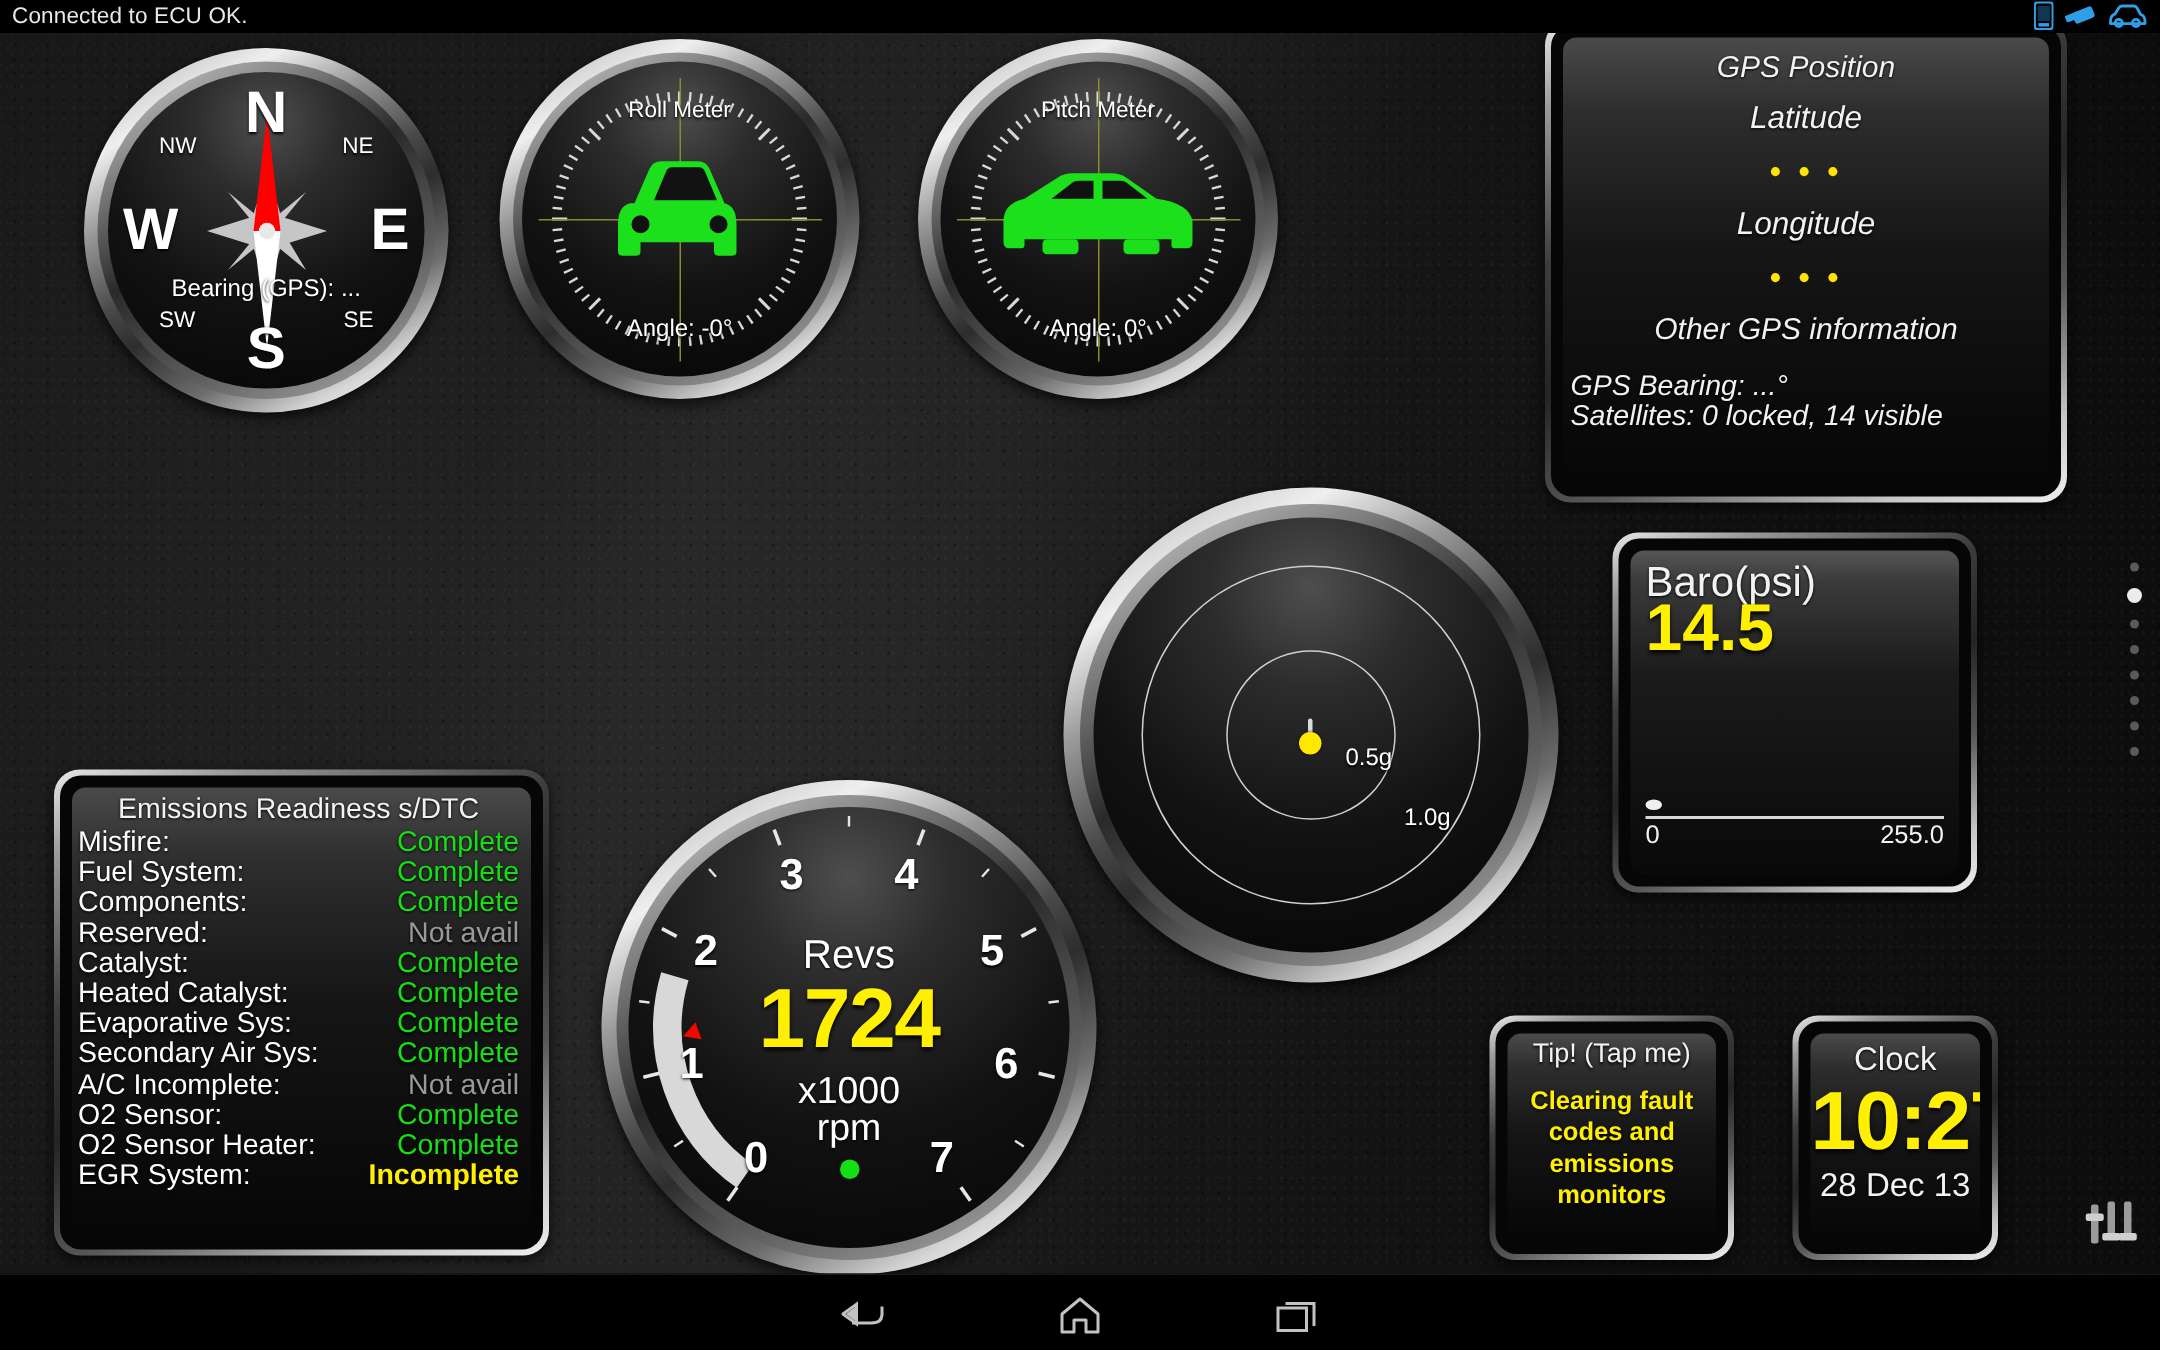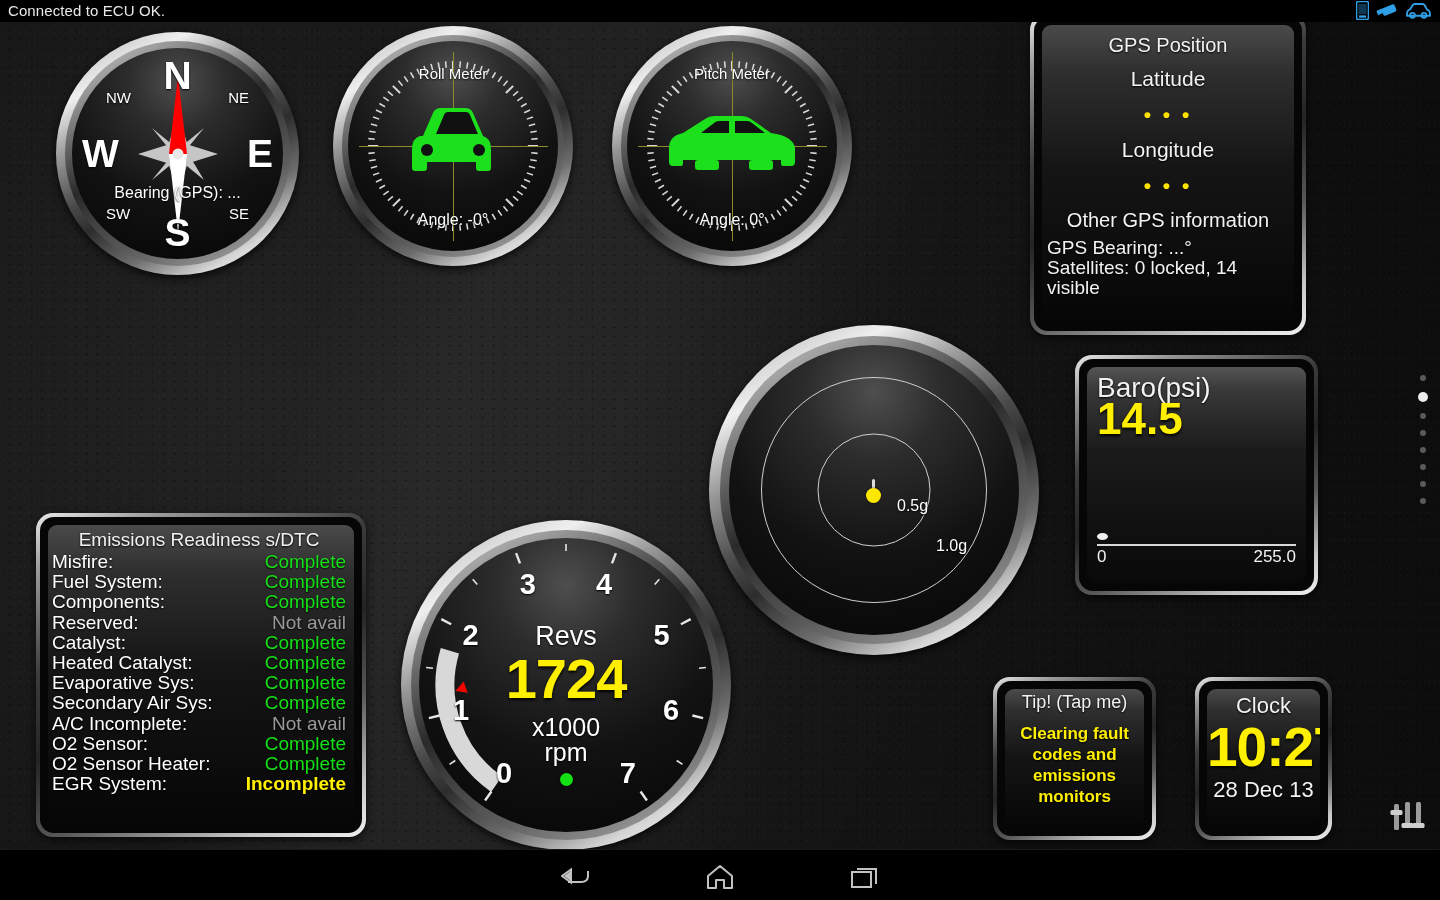--- a/index.html
+++ b/index.html
@@ -167,21 +167,21 @@
     background:#060606;
   }
   .panel .pbody{
     position:absolute; inset:12px; border-radius:9px;
     background:linear-gradient(180deg,#4a4a4a 0%, #2e2e2e 16%, #151515 48%, #060606 100%);
     overflow:hidden;
   }
   .ptitle{ text-align:center; color:#f2f2f2; text-shadow:0 1px 2px #000; }
 
   
-  #gps{ left:1030px; top:13px; width:276px; height:322px; }
+  #gps{ left:1030px; top:13px; width:348px; height:322px;font-style:italic; }
   #gps .pbody{ padding-top:9px; }
   #gps .ttl{ font-size:20px; }
   #gps .sub{ text-align:center; font-size:21px; color:#f2f2f2; text-shadow:0 1px 2px #000; }
   #gps .dots{ text-align:center; color:#ffe400; font-size:21px; font-weight:bold; letter-spacing:3px; }
   #gps .other{ text-align:center; font-size:20px; color:#f2f2f2; text-shadow:0 1px 2px #000; }
   #gps .line{ font-size:19px; color:#f2f2f2; text-shadow:0 1px 2px #000;
               padding-left:5px; line-height:1.05; }
 
   
   #baro{ left:1075px; top:355px; width:243px; height:240px; }
@@ -535,21 +535,21 @@
 
   <div class="panel" id="gps">
     <div class="pin"></div>
     <div class="pbody">
       <div class="ptitle ttl">GPS Position</div>
       <div class="sub" style="margin-top:10px;">Latitude</div>
       <div class="dots" style="margin-top:12px;">• • •</div>
       <div class="sub" style="margin-top:11px;">Longitude</div>
       <div class="dots" style="margin-top:12px;">• • •</div>
       <div class="other" style="margin-top:11px;">Other GPS information</div>
-      <div class="line" style="margin-top:6px;">GPS Bearing: ...°</div>
+      <div class="line" style="margin-top:16px;">GPS Bearing: ...°</div>
       <div class="line">Satellites: 0 locked, 14 visible</div>
     </div>
   </div>
 
   <div class="panel" id="baro">
     <div class="pin"></div>
     <div class="pbody">
       <div class="blbl">Baro(psi)</div>
       <div class="bval">14.5</div>
       <div class="knob"></div>

